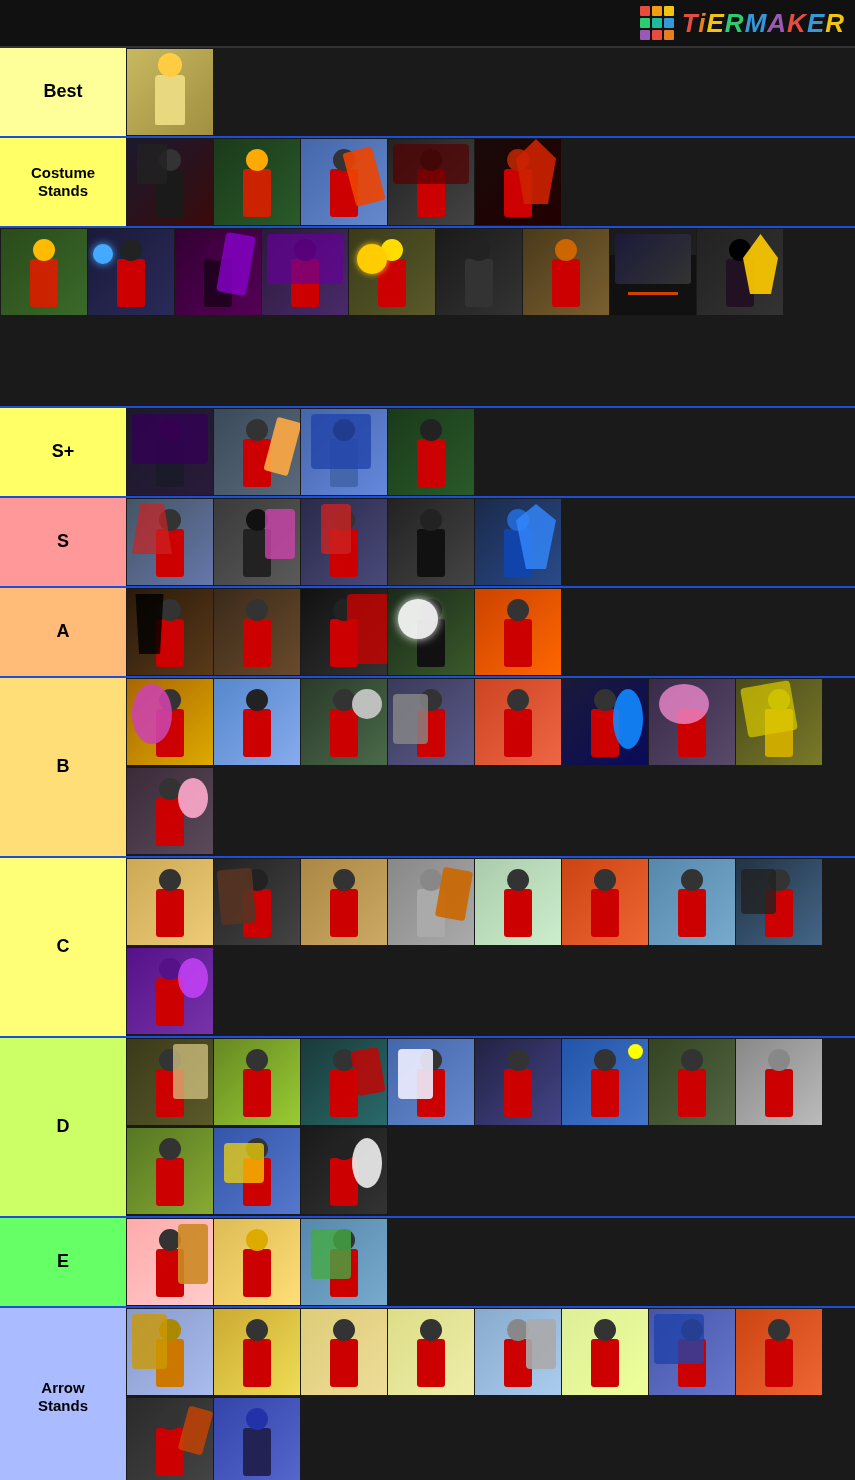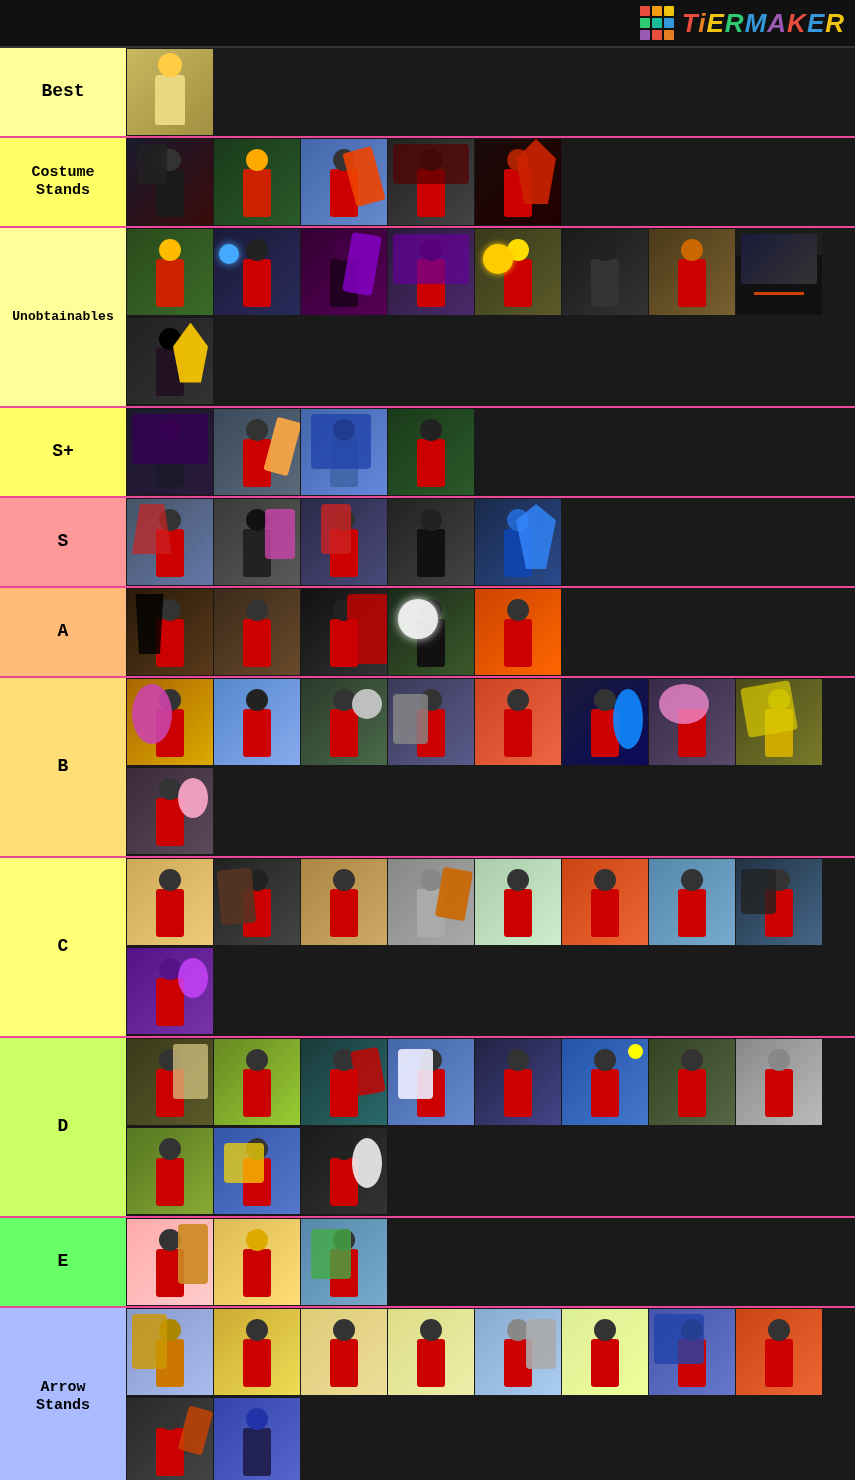--- a/index.html
+++ b/index.html
@@ -3,23 +3,22 @@
   <meta charset="utf-8">
   <style>
     * { margin: 0; padding: 0; box-sizing: border-box; }
     body {
       background: #111;
       font-family: Arial, sans-serif;
       width: 855px;
     }
     .tier-row {
       display: flex;
-      border-bottom: 2px solid #ec4899;
+      border-bottom: 2px solid #1d4ed8;
       min-height: 90px;
-      font-family: Liberation Mono, monospace;
     }
     .tier-label {
       width: 126px;
       min-width: 126px;
       display: flex;
       align-items: center;
       justify-content: center;
       font-size: 18px;
       font-weight: bold;
       color: #000;
@@ -168,21 +167,20 @@
       <div style="width:86px;height:86px;background:linear-gradient(135deg,#1a0a0a,#220000);position:relative;">
         <div style="position:absolute;bottom:8px;left:50%;transform:translateX(-50%);width:28px;height:48px;background:#cc0000;border-radius:3px;"></div>
         <div style="position:absolute;bottom:54px;left:50%;transform:translateX(-50%);width:22px;height:22px;background:#aa2200;border-radius:50%;"></div>
         <div style="position:absolute;top:0;right:5px;width:40px;height:65px;background:#cc2200;clip-path:polygon(50% 0%,100% 30%,80% 100%,20% 100%,0% 30%);opacity:0.9;"></div>
       </div>
     </div>
   </div>
 </div>
 
 <div class="tier-row" style="min-height:180px;">
-  <div class="tier-label unobtainable-label" style="font-size:13px;align-items:center;">Unobtainables</div>
   <div class="tier-content">
 
     <div class="img-slot">
       <div style="width:86px;height:86px;background:linear-gradient(135deg,#2a4a1a,#3a6a2a);position:relative;">
         <div style="position:absolute;bottom:8px;left:50%;transform:translateX(-50%);width:28px;height:48px;background:#cc2200;border-radius:3px;"></div>
         <div style="position:absolute;bottom:54px;left:50%;transform:translateX(-50%);width:22px;height:22px;background:#ffbb00;border-radius:50%;"></div>
       </div>
     </div>
     <div class="img-slot">
       <div style="width:86px;height:86px;background:linear-gradient(135deg,#1a1a3a,#2a2a5a);position:relative;">

